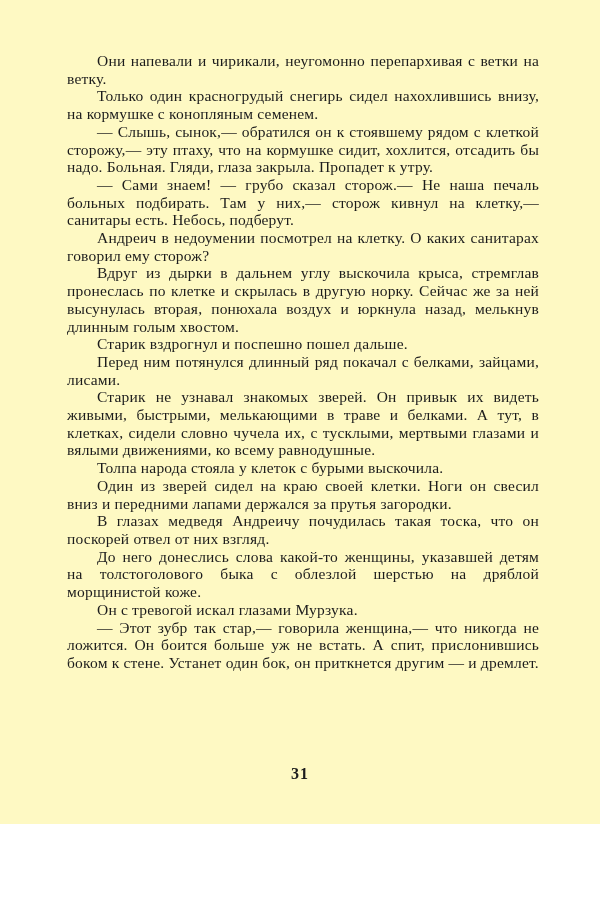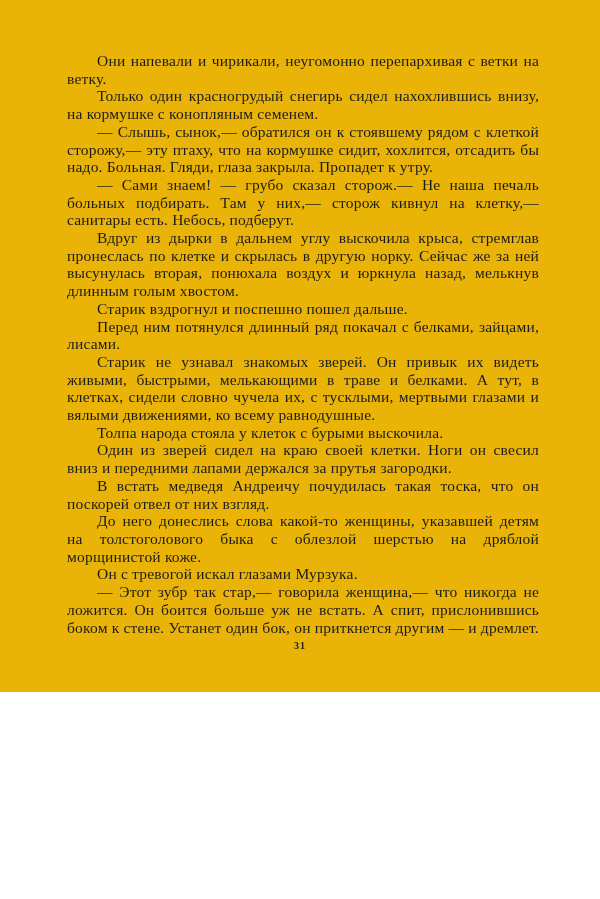--- a/index.html
+++ b/index.html
@@ -3,23 +3,23 @@
 <meta charset="utf-8">
 <style>
   html, body {
     margin: 0;
     padding: 0;
     background: #ffffff;
   }
   .scan-page {
     position: relative;
     width: 600px;
-    height: 692px;
+    height: 824px;
     margin: 0 auto;
-    background: #eab308;
+    background: #fef9c3;
     overflow: hidden;
     font-family: "Liberation Serif", "DejaVu Serif", serif;
     color: #1c1c1c;
   }
   .text-block {
     position: absolute;
     top: 52px;
     left: 67px;
     width: 472px;
   }
@@ -31,40 +31,41 @@
     font-size: 15.5px;
     line-height: 17.7px;
     letter-spacing: 0.2px;
   }
   .page-number {
     position: absolute;
     bottom: 41px;
     left: 0;
     right: 0;
     text-align: center;
-    font-size: 10px;
+    font-size: 16px;
     font-weight: bold;
     letter-spacing: 1px;
     color: #1c1c1c;
   }
 </style>
 </head>
 <body>
 
 <div class="scan-page">
   <div class="text-block">
     <p>Они напевали и чирикали, неугомонно перепархивая с ветки на ветку.</p>
     <p>Только один красногрудый снегирь сидел нахохлившись внизу, на кормушке с конопляным семенем.</p>
     <p>— Слышь, сынок,— обратился он к стоявшему рядом с клеткой сторожу,— эту птаху, что на кормушке сидит, хохлится, отсадить бы надо. Больная. Гляди, глаза закрыла. Пропадет к утру.</p>
     <p>— Сами знаем! — грубо сказал сторож.— Не наша печаль больных подбирать. Там у них,— сторож кивнул на клетку,— санитары есть. Небось, подберут.</p>
+    <p>Андреич в недоумении посмотрел на клетку. О каких санитарах говорил ему сторож?</p>
     <p>Вдруг из дырки в дальнем углу выскочила крыса, стремглав пронеслась по клетке и скрылась в другую норку. Сейчас же за ней высунулась вторая, понюхала воздух и юркнула назад, мелькнув длинным голым хвостом.</p>
     <p>Старик вздрогнул и поспешно пошел дальше.</p>
     <p>Перед ним потянулся длинный ряд покачал с белками, зайцами, лисами.</p>
     <p>Старик не узнавал знакомых зверей. Он привык их видеть живыми, быстрыми, мелькающими в траве и белками. А тут, в клетках, сидели словно чучела их, с тусклыми, мертвыми глазами и вялыми движениями, ко всему равнодушные.</p>
     <p>Толпа народа стояла у клеток с бурыми выскочила.</p>
     <p>Один из зверей сидел на краю своей клетки. Ноги он свесил вниз и передними лапами держался за прутья загородки.</p>
-    <p>В встать медведя Андреичу почудилась такая тоска, что он поскорей отвел от них взгляд.</p>
+    <p>В глазах медведя Андреичу почудилась такая тоска, что он поскорей отвел от них взгляд.</p>
     <p>До него донеслись слова какой-то женщины, указавшей детям на толстоголового быка с облезлой шерстью на дряблой морщинистой коже.</p>
     <p>Он с тревогой искал глазами Мурзука.</p>
     <p>— Этот зубр так стар,— говорила женщина,— что никогда не ложится. Он боится больше уж не встать. А спит, прислонившись боком к стене. Устанет один бок, он приткнется другим — и дремлет.</p>
   </div>
   <div class="page-number">31</div>
 </div>
 
 </body></html>

